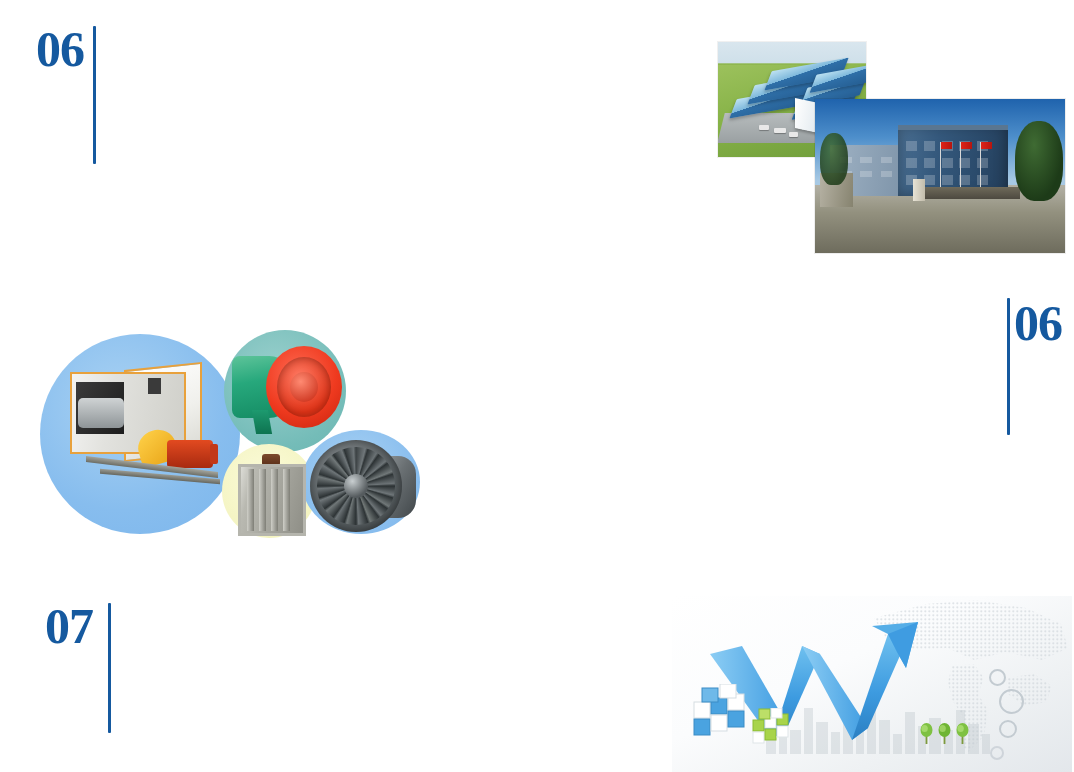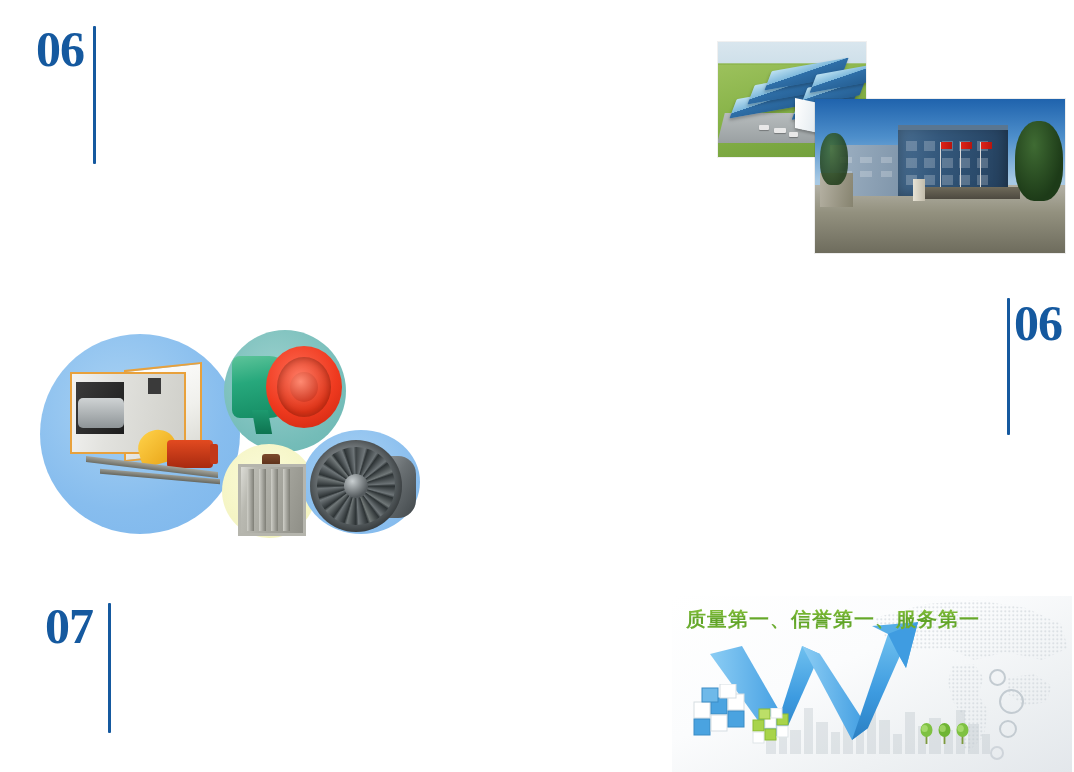--- a/index.html
+++ b/index.html
@@ -435,16 +435,15 @@
       <rect x="5.6" y="12" width="1.8" height="10" fill="#7d9a3e"></rect>
       <ellipse cx="6.5" cy="8" rx="6" ry="7" fill="#7ec142"></ellipse>
       <ellipse cx="4.6" cy="6.5" rx="3.2" ry="3.6" fill="#a4d96a"></ellipse>
     </svg>
 
     <div class="bubble" id="bub1"></div>
     <div class="bubble" id="bub2"></div>
     <div class="bubble" id="bub3"></div>
     <div class="bubble" id="bub4"></div>
 
-    <div class="slogan-text">质量第一、信誉第一、服务第一</div>
   </div>
 
 </div>
 
 </body></html>

